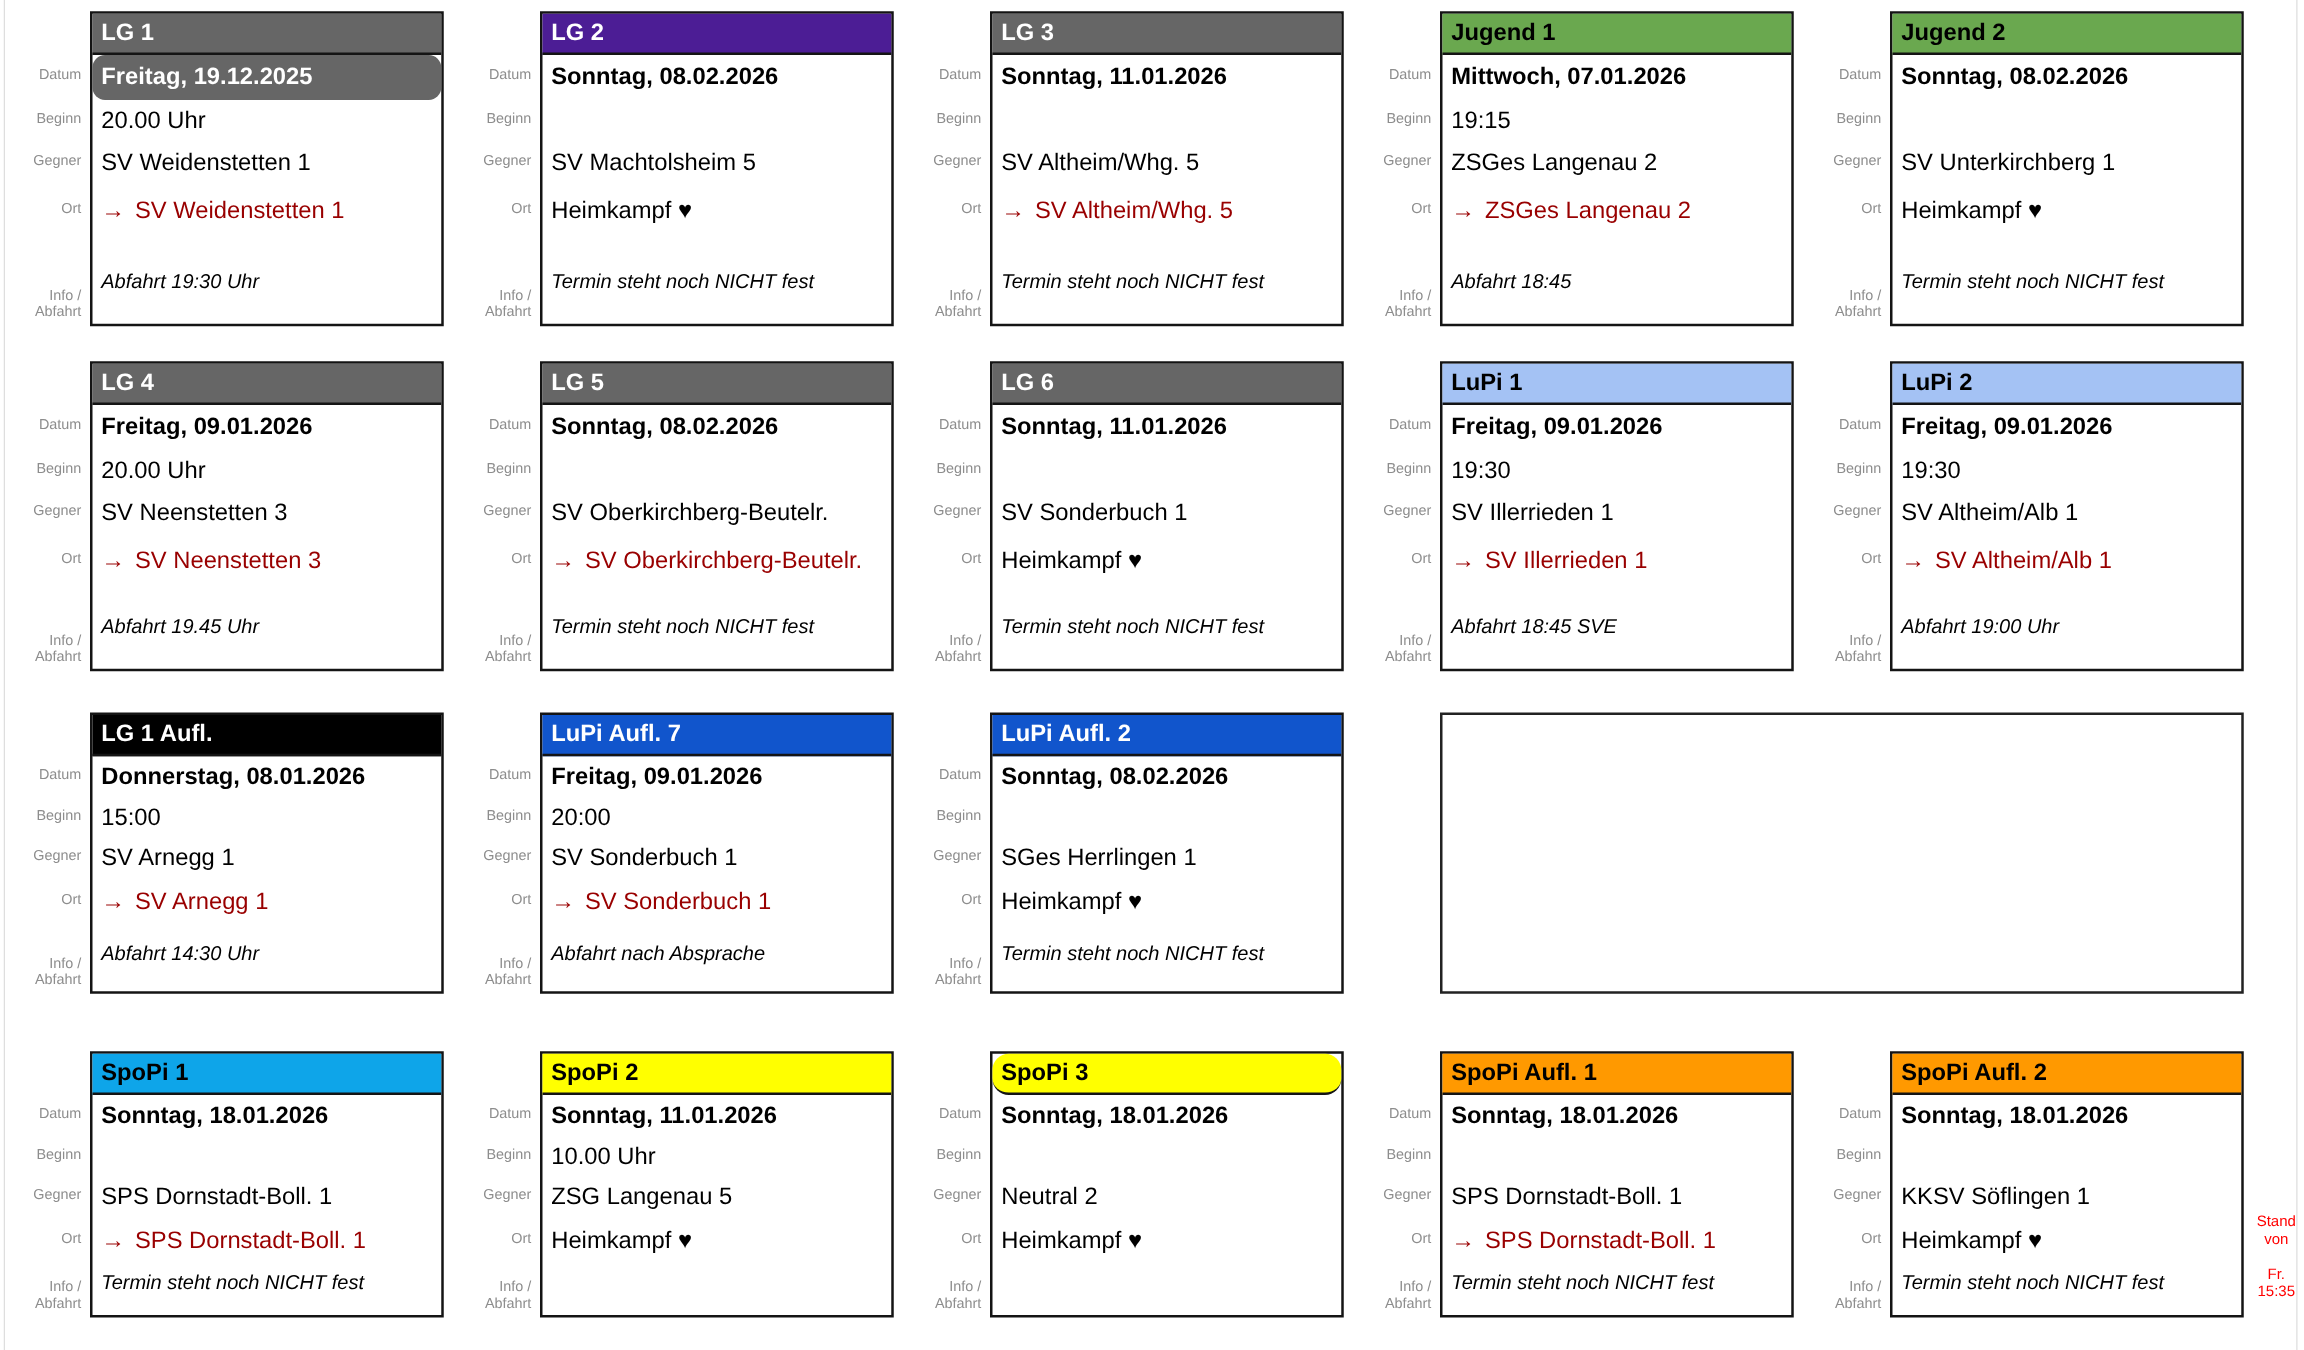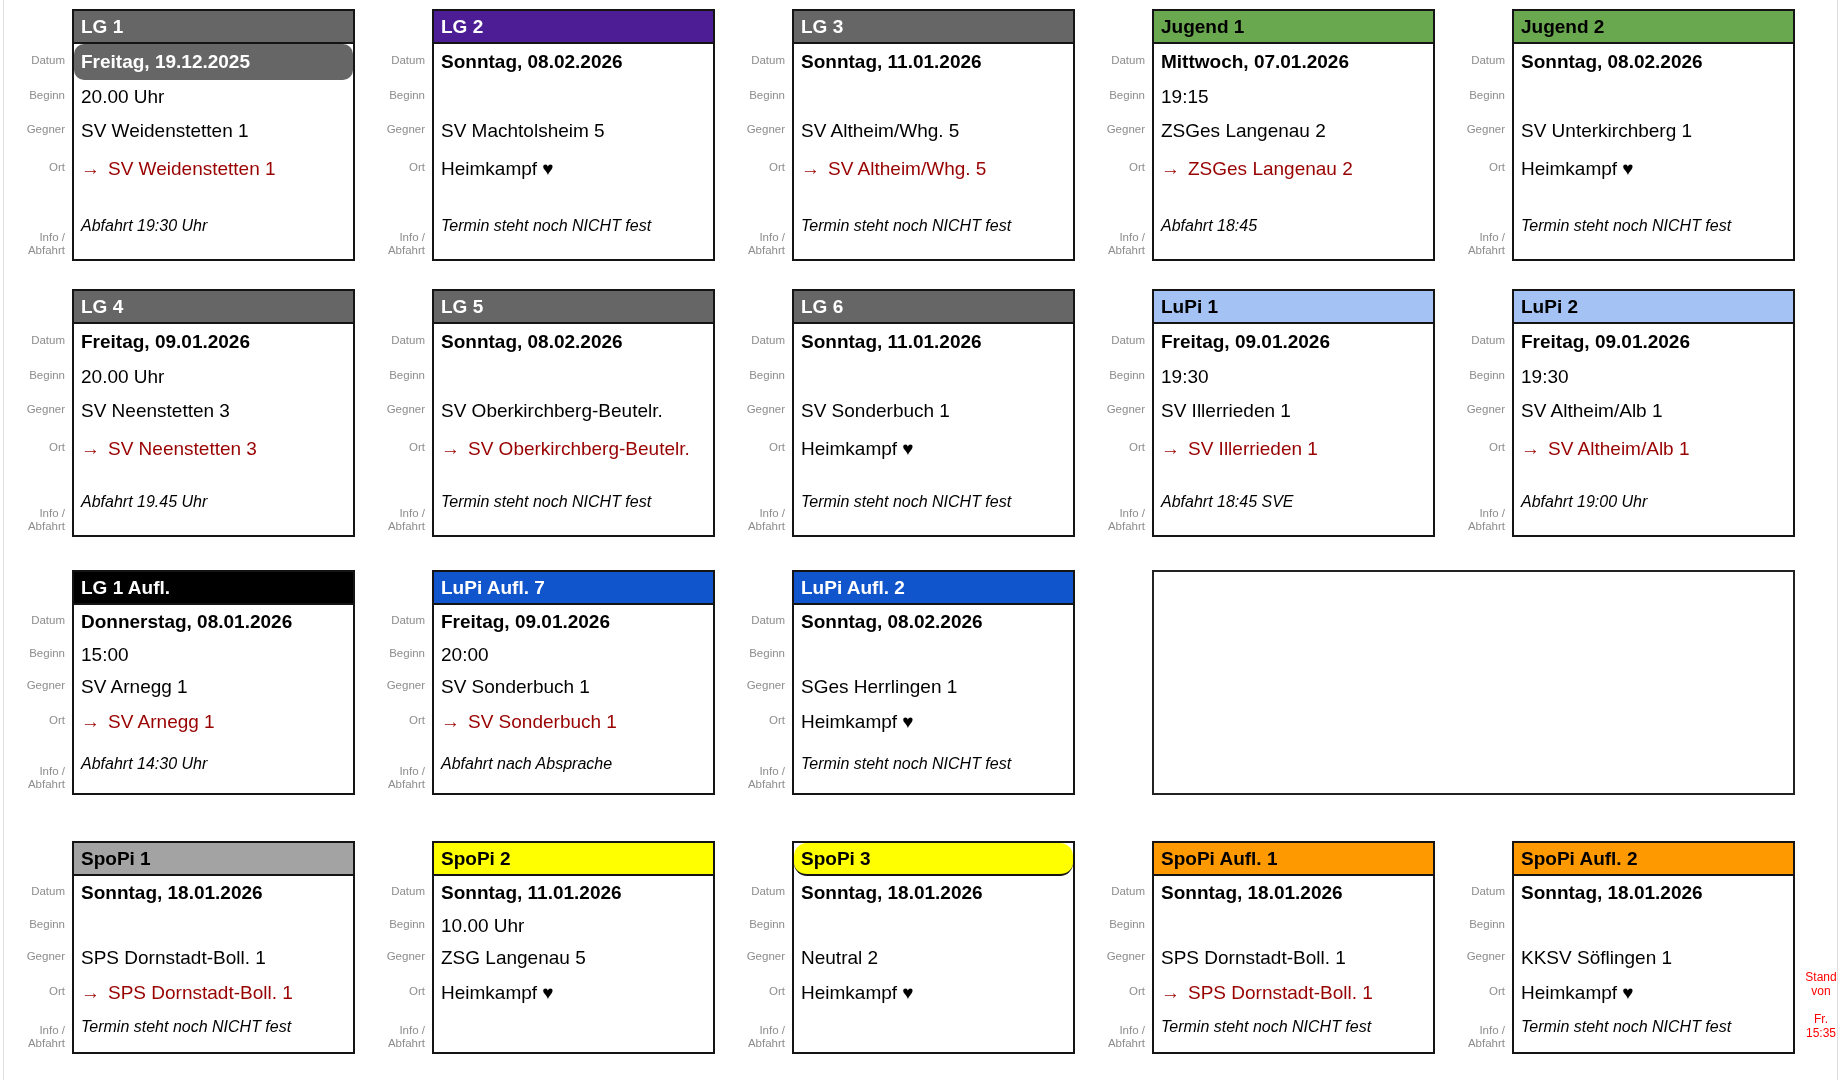--- a/index.html
+++ b/index.html
@@ -677,21 +677,21 @@
           </div>
     <div class="r-gap"></div>
     <div class="r-info">
       <span class="glabel two">
         <span>Info /</span>
         <span>Abfahrt</span>
       </span>
     </div>
   </div>
   <div class="card">
-    <div class="r-header" style="background: #a3a3a3; color: rgb(0, 0, 0);">
+    <div class="r-header" style="background: #0ea5e9; color: rgb(0, 0, 0);">
             <span>SpoPi 1</span>
           </div>
     <div class="vrow r-datum">
             <span class="val">Sonntag, 18.01.2026</span>
           </div>
     <div class="vrow r-beginn">
             <span class="val"></span>
           </div>
     <div class="vrow r-gegner">
             <span class="val">SPS Dornstadt-Boll. 1</span>

